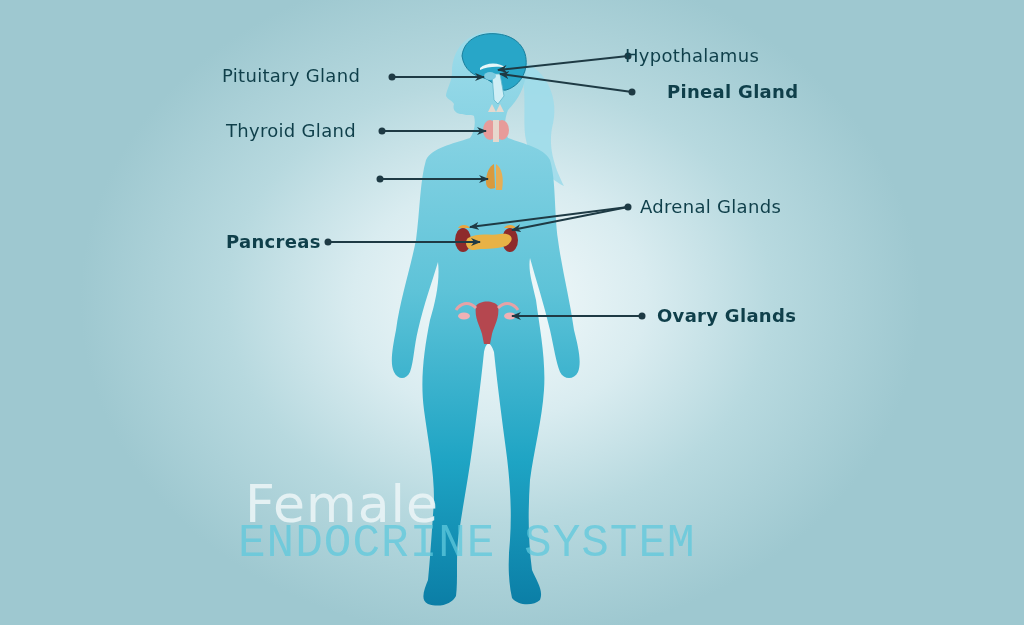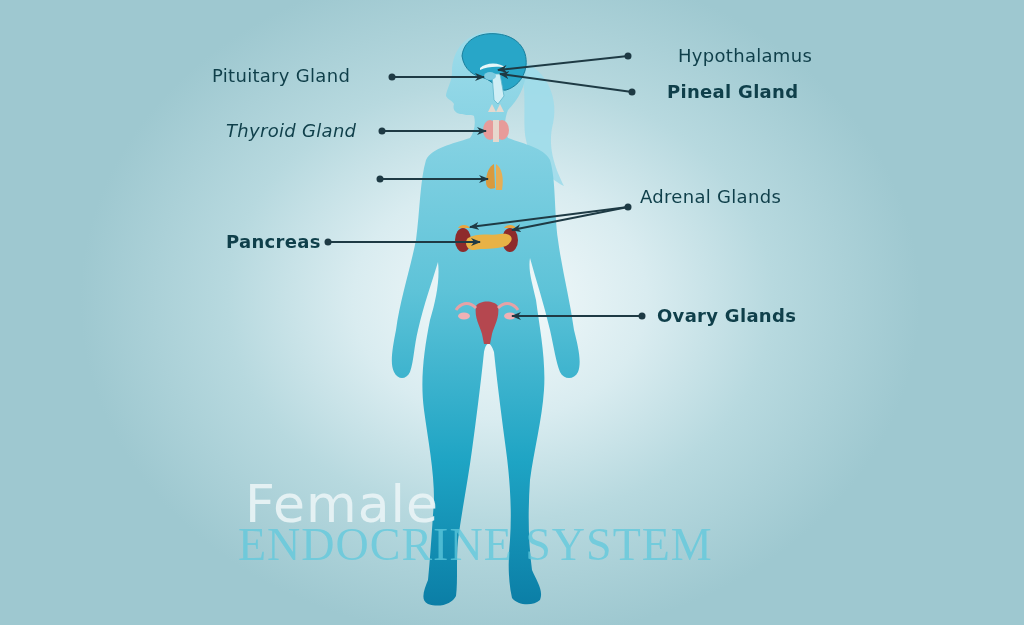--- a/index.html
+++ b/index.html
@@ -7,21 +7,21 @@
          font-family:"DejaVu Sans", sans-serif; }
   .stage { position:absolute; left:0; top:0; width:1024px; height:625px;
            background: radial-gradient(ellipse 420px 340px at 500px 300px, #f4fafb 0%, #d9ecf0 35%, #b7d9df 65%, #9ec8d0 100%);
            overflow:hidden; }
   svg.figure { position:absolute; left:0; top:0; }
   .label { position:absolute; color:#0f3f4a; font-size:18px; letter-spacing:0.3px;
            white-space:nowrap; line-height:20px; }
   .title-female { position:absolute; left:238px; top:474px; font-size:52px;
                   color:#e9f4f6; font-family:"DejaVu Sans", sans-serif; letter-spacing:1px; opacity:0.92;margin-left:7px; }
   .title-system { position:absolute; left:238px; top:518px; font-size:46px;
-                  color:#5fc9dd; font-family:Liberation Serif, serif; letter-spacing:1px; opacity:0.75; }
+                  color:#5fc9dd; font-family:Liberation Mono, monospace; letter-spacing:1px; opacity:0.75; }
 </style>
 </head>
 <body>
 
 <div class="stage">
 
   <svg class="figure" width="1024" height="625" viewBox="0 0 1024 625">
     <defs>
       <linearGradient id="bodyGrad" x1="0" y1="0" x2="0" y2="1">
         <stop offset="0" stop-color="#9fdcea"></stop>
@@ -130,24 +130,24 @@
       <circle cx="628" cy="56" r="3.5"></circle>
       <circle cx="632" cy="92" r="3.5"></circle>
       <circle cx="382" cy="131" r="3.5"></circle>
       <circle cx="380" cy="179" r="3.5"></circle>
       <circle cx="628" cy="207" r="3.5"></circle>
       <circle cx="328" cy="242" r="3.5"></circle>
       <circle cx="642" cy="316" r="3.5"></circle>
     </g>
   </svg>
 
-  <div class="label" style="left:212px; top:66px;text-align:center;">Pituitary Gland</div>
-  <div class="label" style="left:226px; top:121px;font-style:italic;">Thyroid Gland</div>
+  <div class="label" style="left:222px; top:66px;text-align:center;">Pituitary Gland</div>
+  <div class="label" style="left:226px; top:121px;">Thyroid Gland</div>
   <div class="label" style="left:226px; top:232px;font-weight:bold;">Pancreas</div>
 
-  <div class="label" style="left:678px; top:46px;">Hypothalamus</div>
+  <div class="label" style="left:625px; top:46px;">Hypothalamus</div>
   <div class="label" style="left:667px; top:82px;font-weight:bold;">Pineal Gland</div>
-  <div class="label" style="left:640px; top:187px;text-align:center;">Adrenal Glands</div>
+  <div class="label" style="left:640px; top:197px;text-align:center;">Adrenal Glands</div>
   <div class="label" style="left:657px; top:306px;font-weight:bold;">Ovary Glands</div>
 
   <div class="title-female">Female</div>
   <div class="title-system">ENDOCRINE SYSTEM</div>
 </div>
 
 </body></html>

